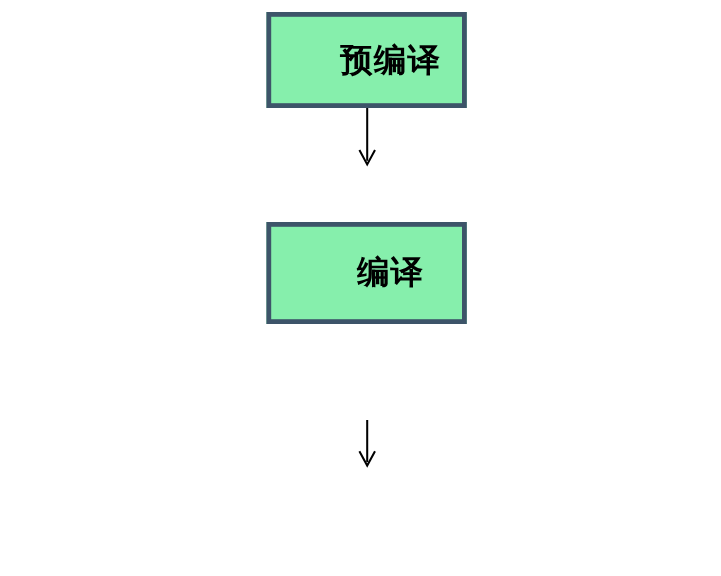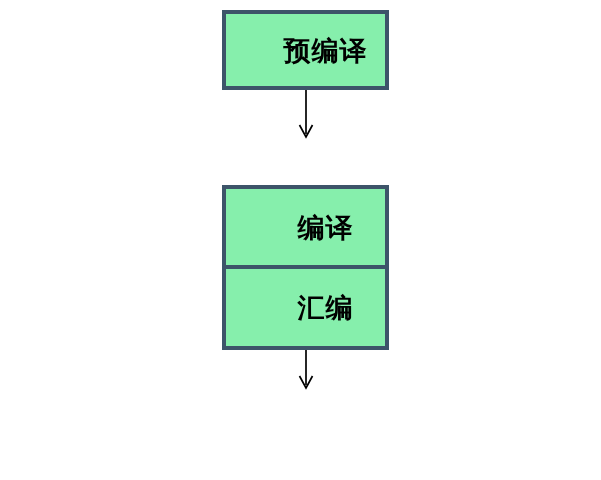--- a/index.html
+++ b/index.html
@@ -84,18 +84,15 @@
   </svg>
 
   <div class="node node-0">
     <span class="node-label">预编译</span>
   </div>
 
   <div class="node node-1">
     <span class="node-label">编译</span>
   </div>
 
-  <div class="node node-2">
-    <span class="node-label">汇编</span>
-  </div>
 
 
 </div>
 
 </body></html>

